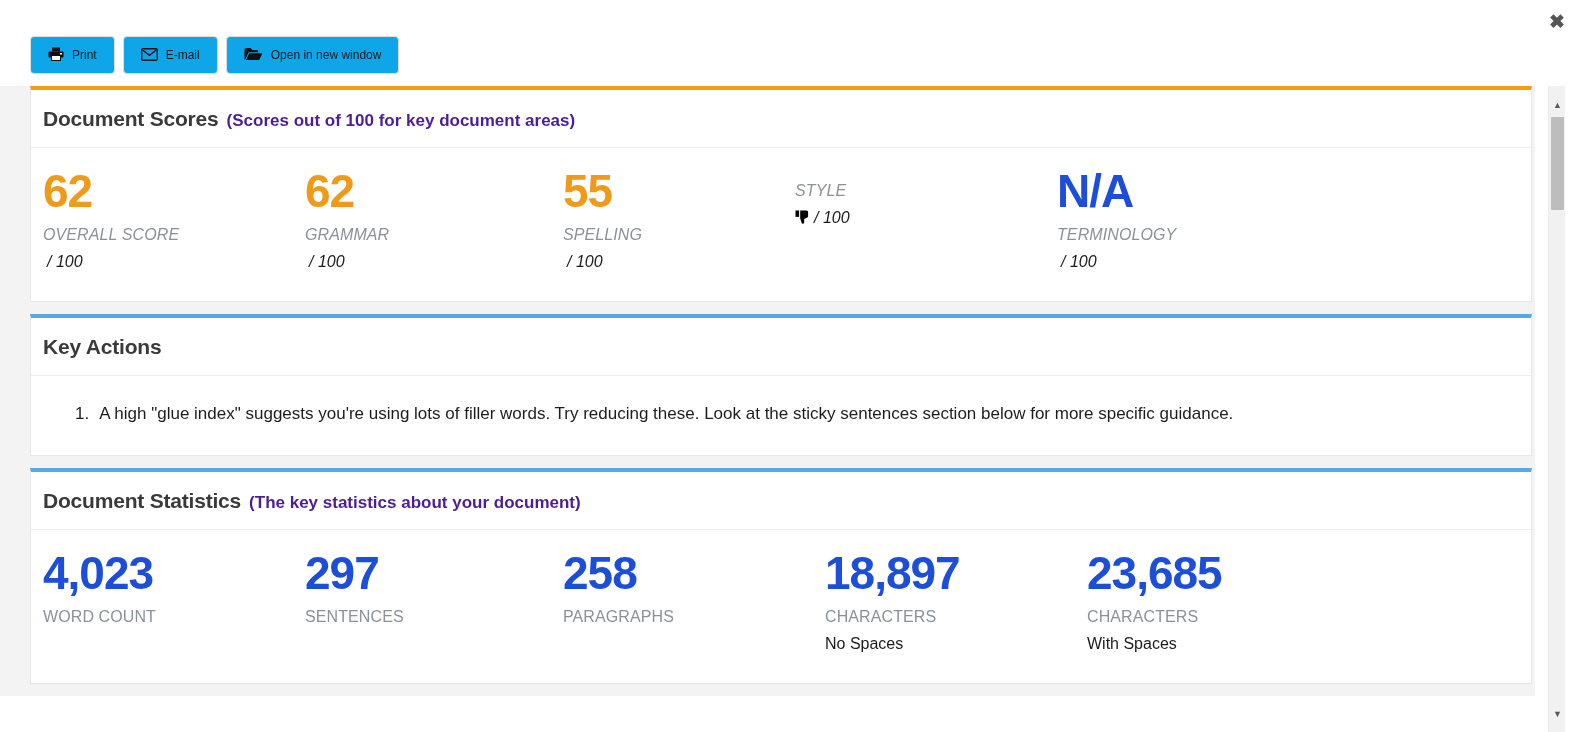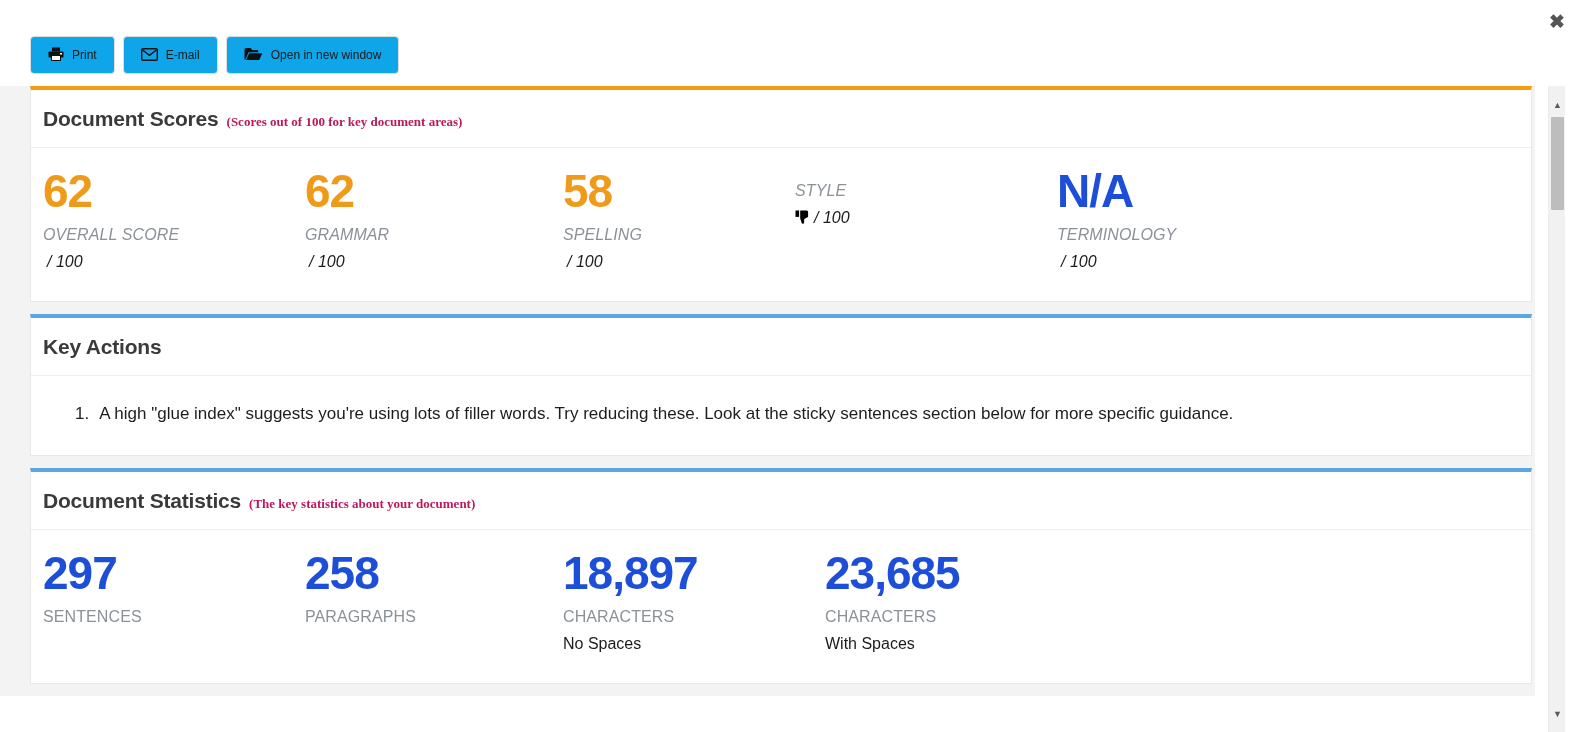--- a/index.html
+++ b/index.html
@@ -108,24 +108,23 @@
     align-items: baseline;
     gap: 8px;
   }
   .panel-title {
     font-size: 21px;
     font-weight: bold;
     color: #3a3a3a;
     letter-spacing: -0.2px;
   }
   .panel-sub {
-    font-size: 13px;
+    font-size: 17px;
     font-weight: bold;
-    color: #be185d;
-    font-family: Liberation Serif, serif;
+    color: #4c1d95;
   }
 
   .panel-body { padding: 0; }
 
   
   .metric-row {
     display: flex;
     padding: 22px 0 30px 0;
   }
   .metric {
@@ -297,21 +296,21 @@
               <div class="denom">/ 100</div>
             </div>
 
             <div class="metric">
               <div class="value v-orange">62</div>
               <div class="label">GRAMMAR</div>
               <div class="denom">/ 100</div>
             </div>
 
             <div class="metric">
-              <div class="value v-orange">58</div>
+              <div class="value v-orange">55</div>
               <div class="label">SPELLING</div>
               <div class="denom">/ 100</div>
             </div>
 
             <div class="metric">
               <div class="label">STYLE</div>
               <div class="denom">
                 <span class="thumb">
                   <svg width="15" height="14" viewBox="0 0 15 14" aria-hidden="true">
                     <rect x="0.5" y="0.5" width="3.6" height="6.4" fill="#000"></rect>
@@ -345,20 +344,24 @@
       </section>
 
       <section class="panel accent-blue">
         <div class="panel-head">
           <span class="panel-title">Document Statistics</span>
           <span class="panel-sub">(The key statistics about your document)</span>
         </div>
         <div class="panel-body">
           <div class="metric-row stats">
 
+            <div class="metric">
+              <div class="value v-blue">4,023</div>
+              <div class="label">WORD COUNT</div>
+            </div>
 
             <div class="metric">
               <div class="value v-blue">297</div>
               <div class="label">SENTENCES</div>
             </div>
 
             <div class="metric">
               <div class="value v-blue">258</div>
               <div class="label">PARAGRAPHS</div>
             </div>

